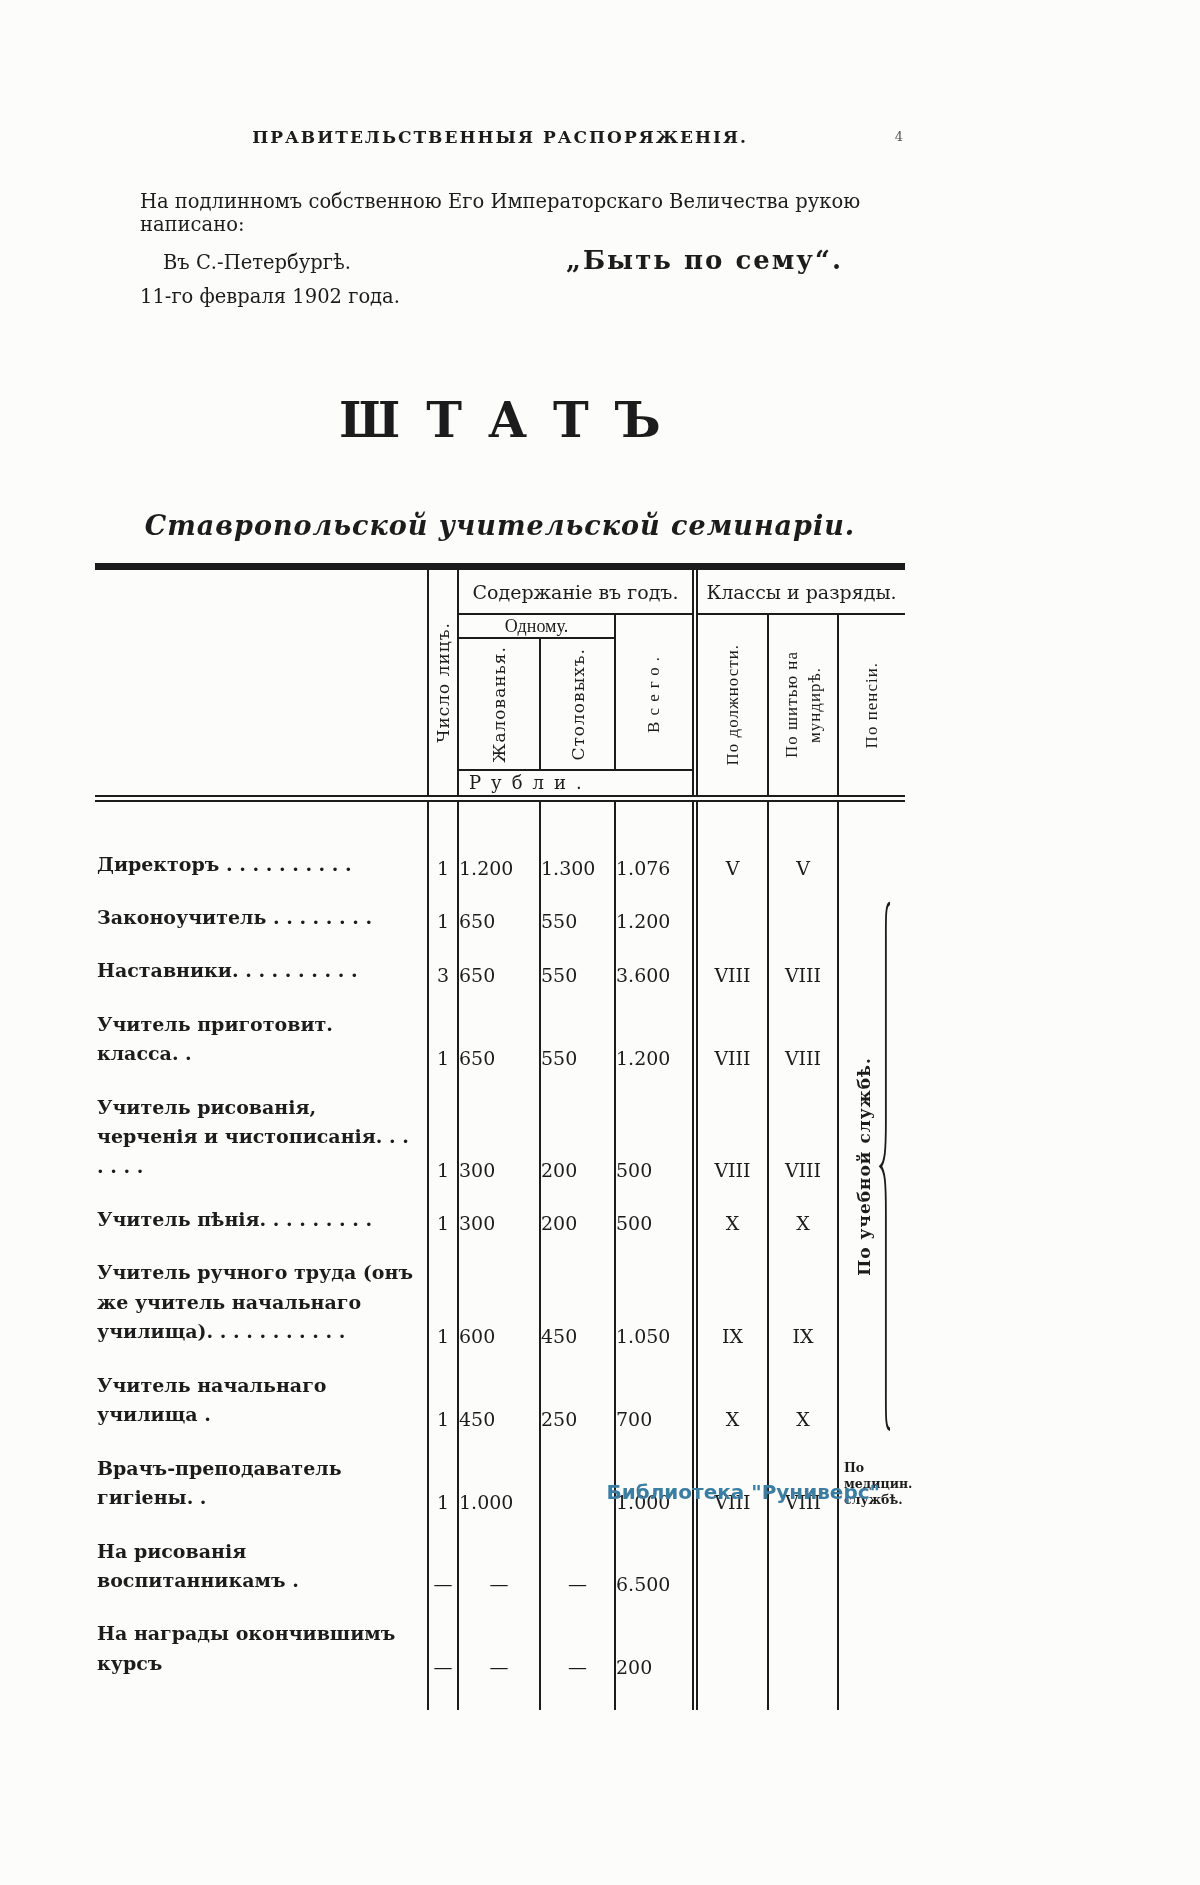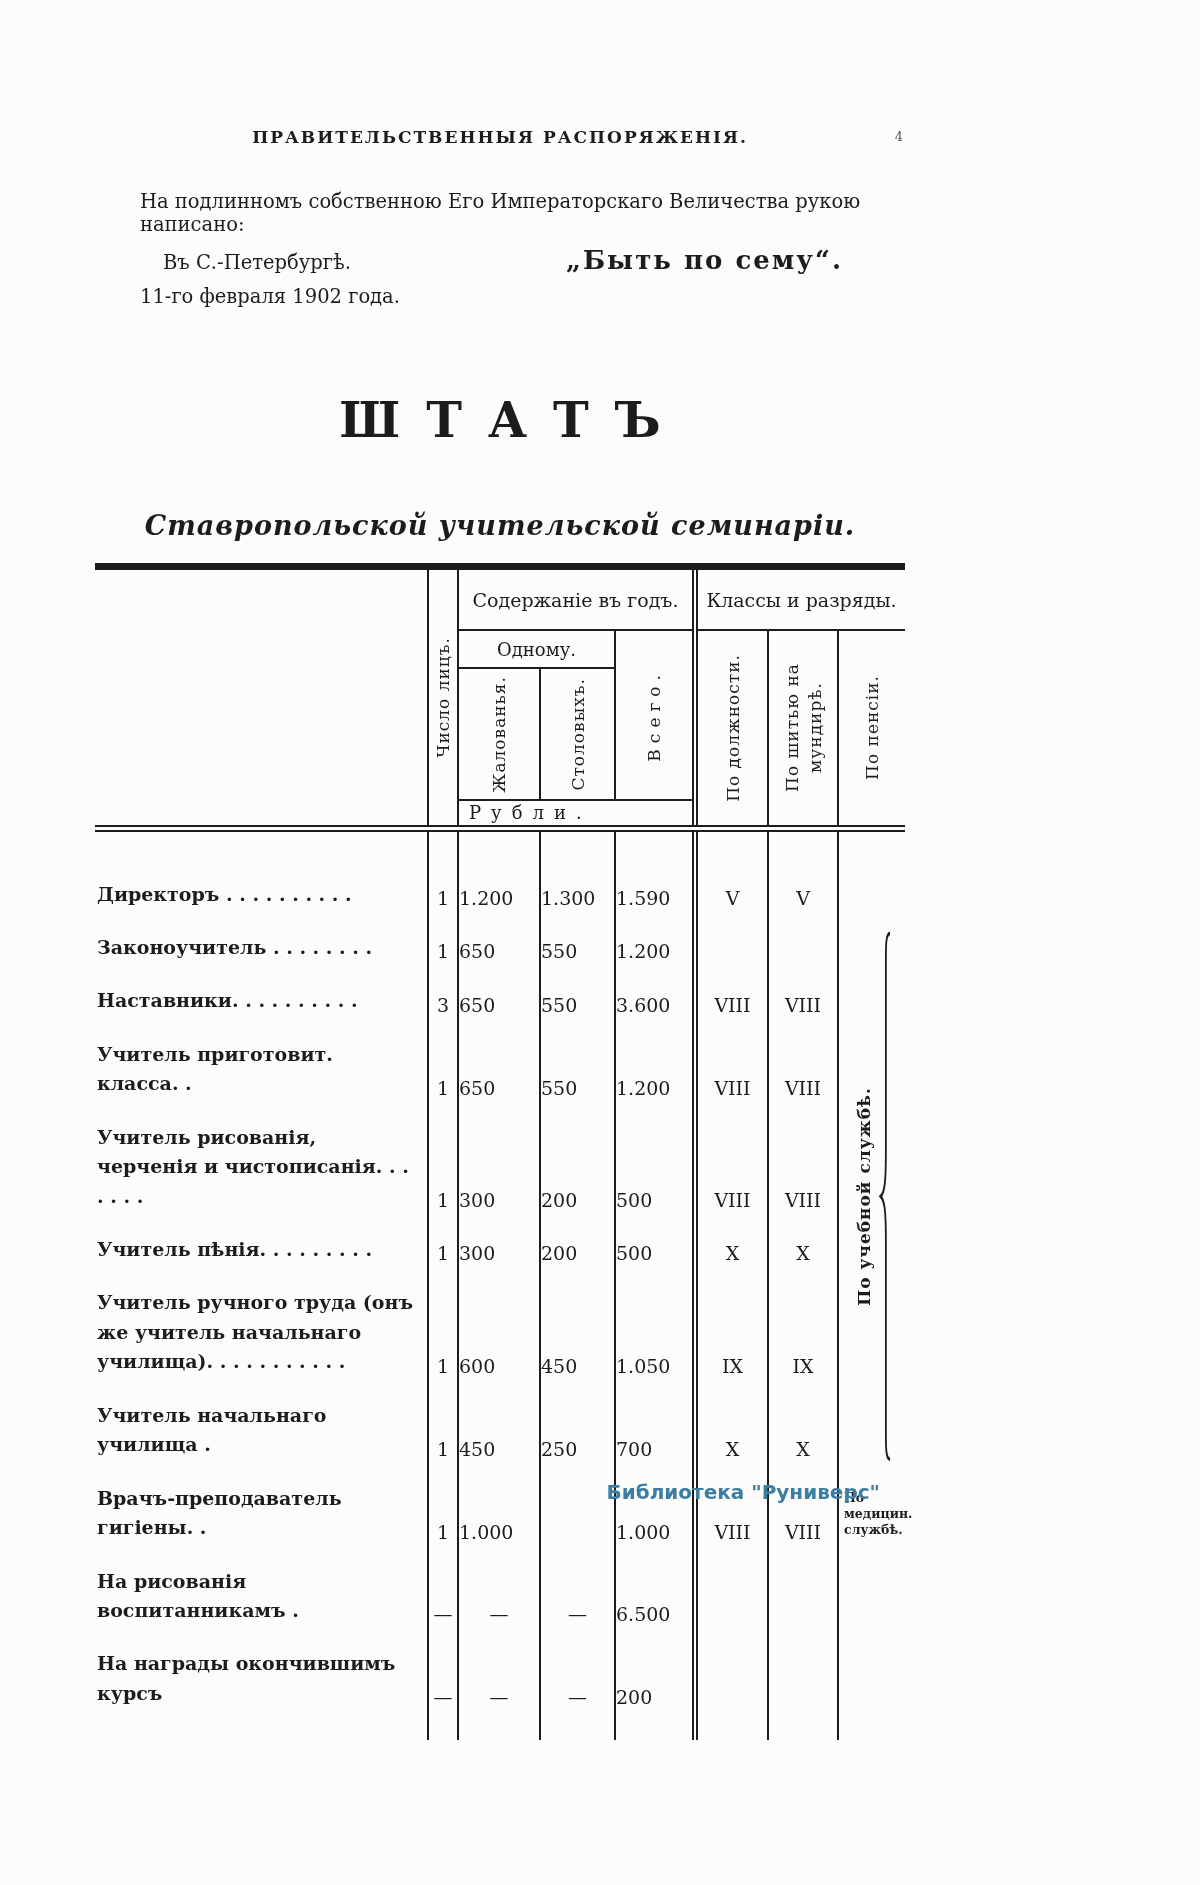--- a/index.html
+++ b/index.html
@@ -51,22 +51,22 @@
   thead { border-bottom:7px double #1c1c1c; }
   th { font-weight:normal; }
   th, td { vertical-align:middle; }
 
   
   .c-num  { border-left:2px solid #1c1c1c; }
   .c-sal, .c-board, .c-tot, .c-unif, .c-pens { border-left:2px solid #1c1c1c; }
   .c-post { border-left:6px double #1c1c1c; }
 
   
-  thead tr.h1 th { height:60px; font-size:19px; }
-  thead tr.h2 th { height:38px; font-size:18px; }
+  thead tr.h1 th { height:44px; font-size:19px; }
+  thead tr.h2 th { height:24px; font-size:18px;font-family:Liberation Serif, serif; }
   thead tr.h3 th { height:132px; }
   thead tr.h4 th { height:28px; }
   .group-h { border-bottom:2px solid #1c1c1c; text-align:center; }
   .vtotal  { border-bottom:2px solid #1c1c1c; }
   .vsub    { border-bottom:2px solid #1c1c1c; }
   th.vert { text-align:center; vertical-align:middle; }
   .vtext {
     writing-mode:vertical-rl; transform:rotate(180deg);
     display:inline-block; white-space:nowrap;
     font-size:17px; letter-spacing:1px; vertical-align:middle;
@@ -178,21 +178,21 @@
         <th class="c-sal rubles" colspan="3">Рубли.</th>
       </tr>
     </thead>
     <tbody>
 
       <tr>
         <td class="c-label">Директоръ . . . . . . . . . .</td>
         <td class="c-num">1</td>
         <td class="c-sal">1.200</td>
         <td class="c-board">1.300</td>
-        <td class="c-tot">1.590</td>
+        <td class="c-tot">1.076</td>
         <td class="c-post">V</td>
         <td class="c-unif">V</td>
         <td class="c-pens"></td>
       </tr>
 
       <tr>
         <td class="c-label">Законоучитель . . . . . . . .</td>
         <td class="c-num">1</td>
         <td class="c-sal">650</td>
         <td class="c-board">550</td>

